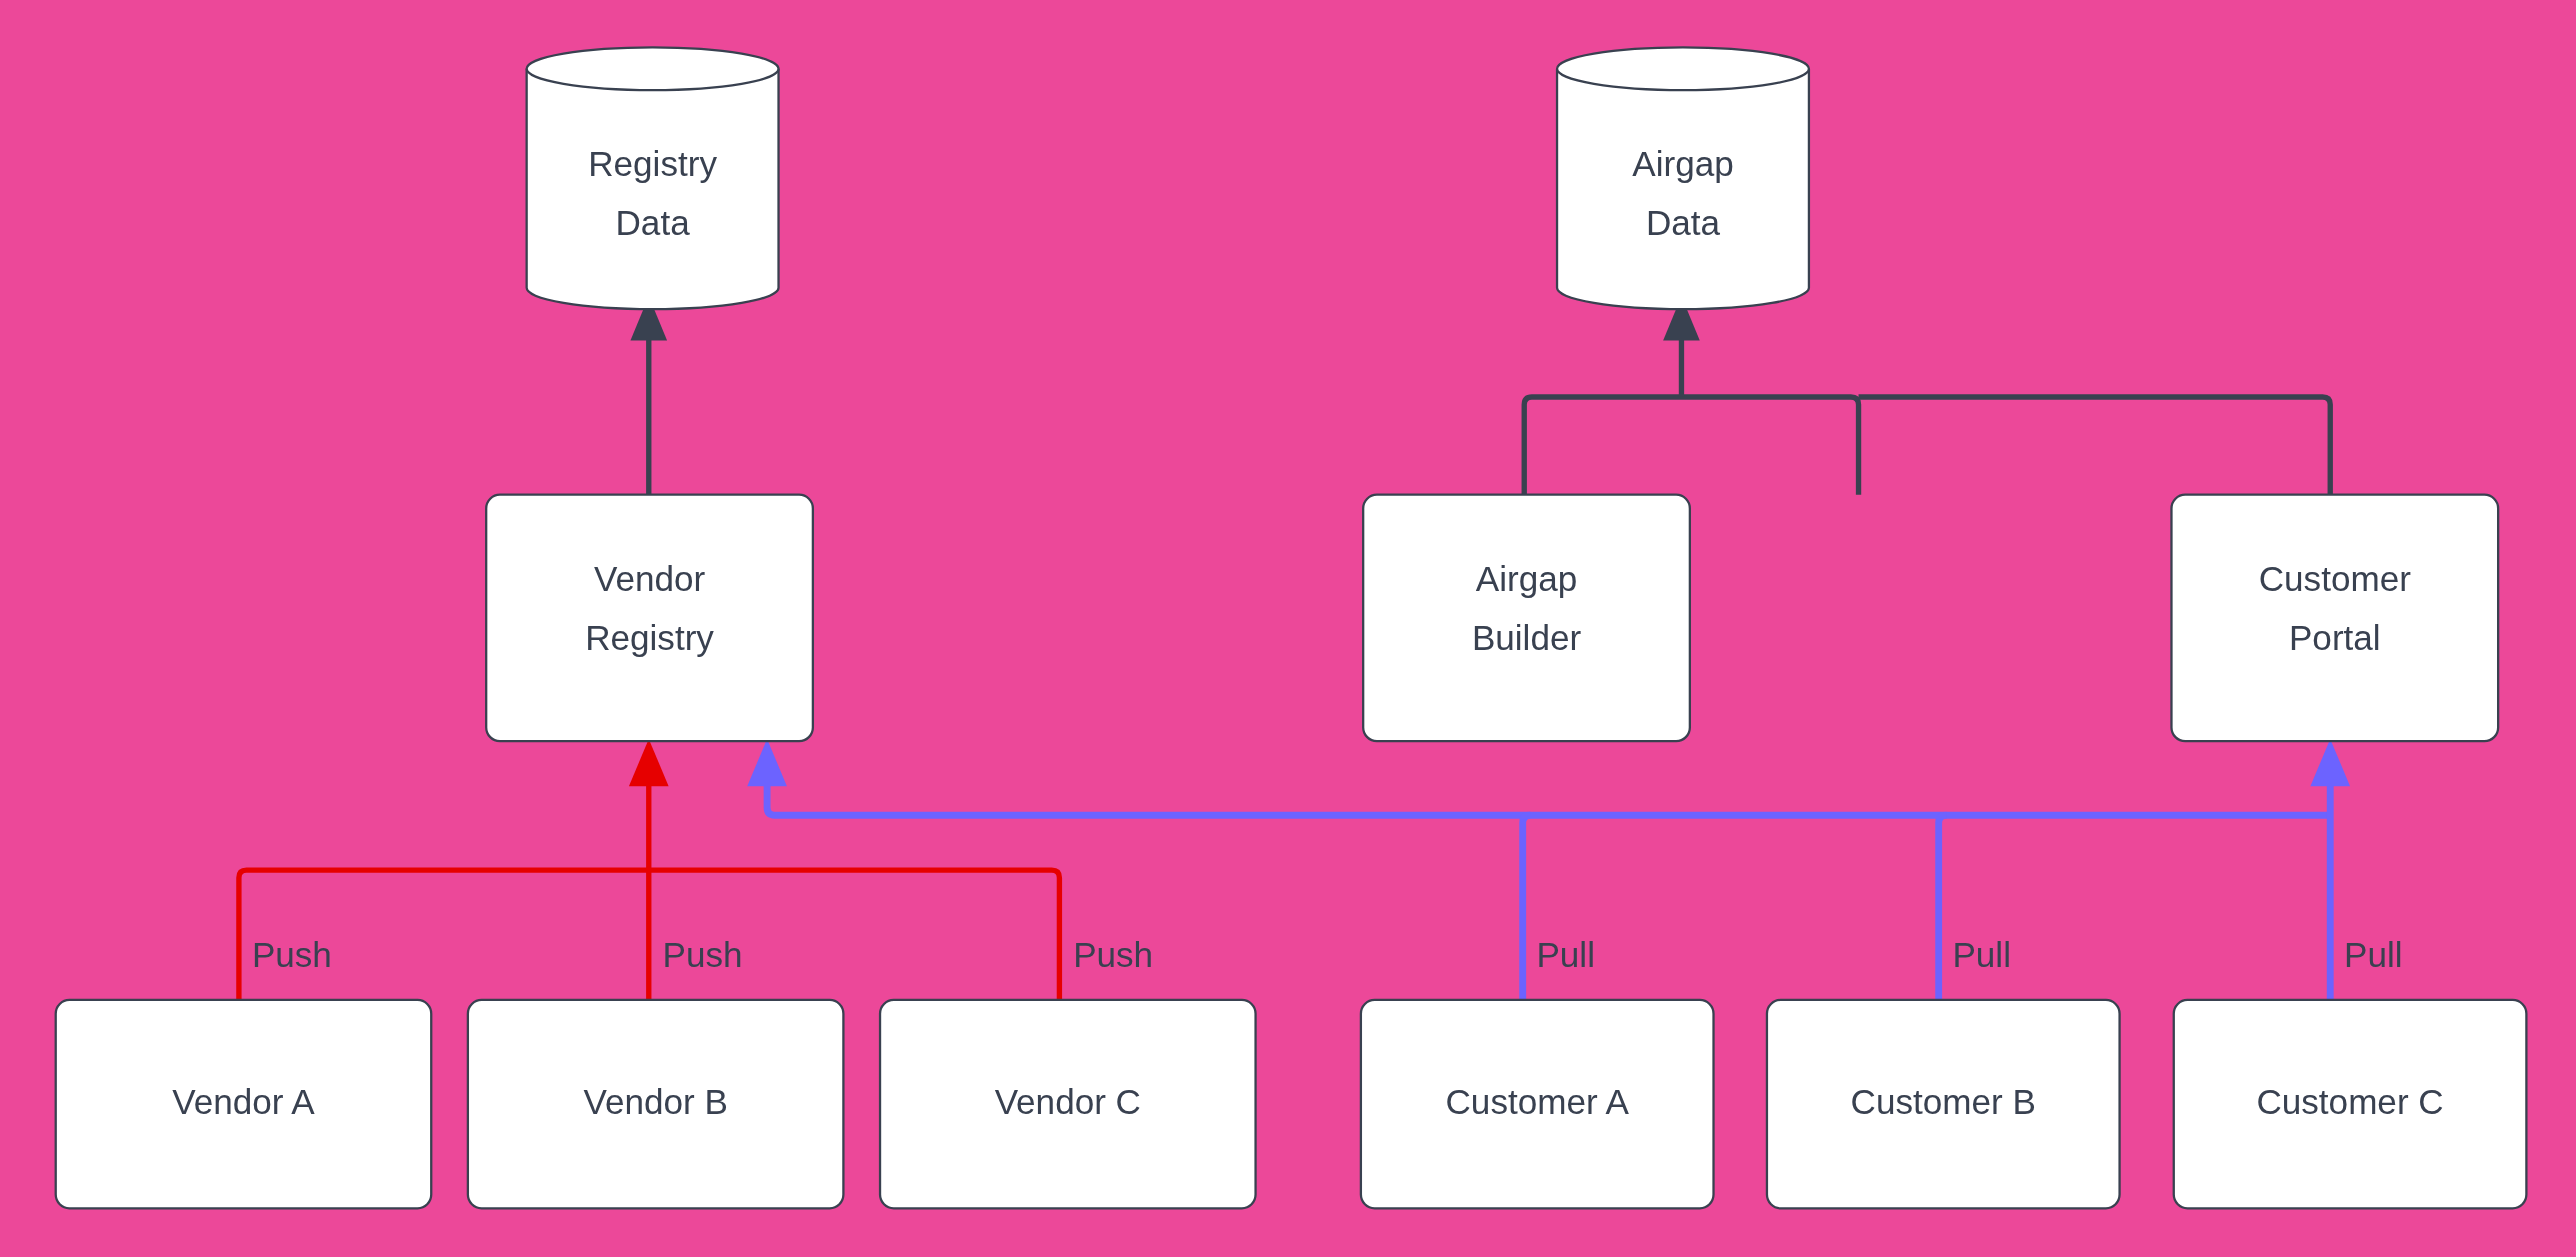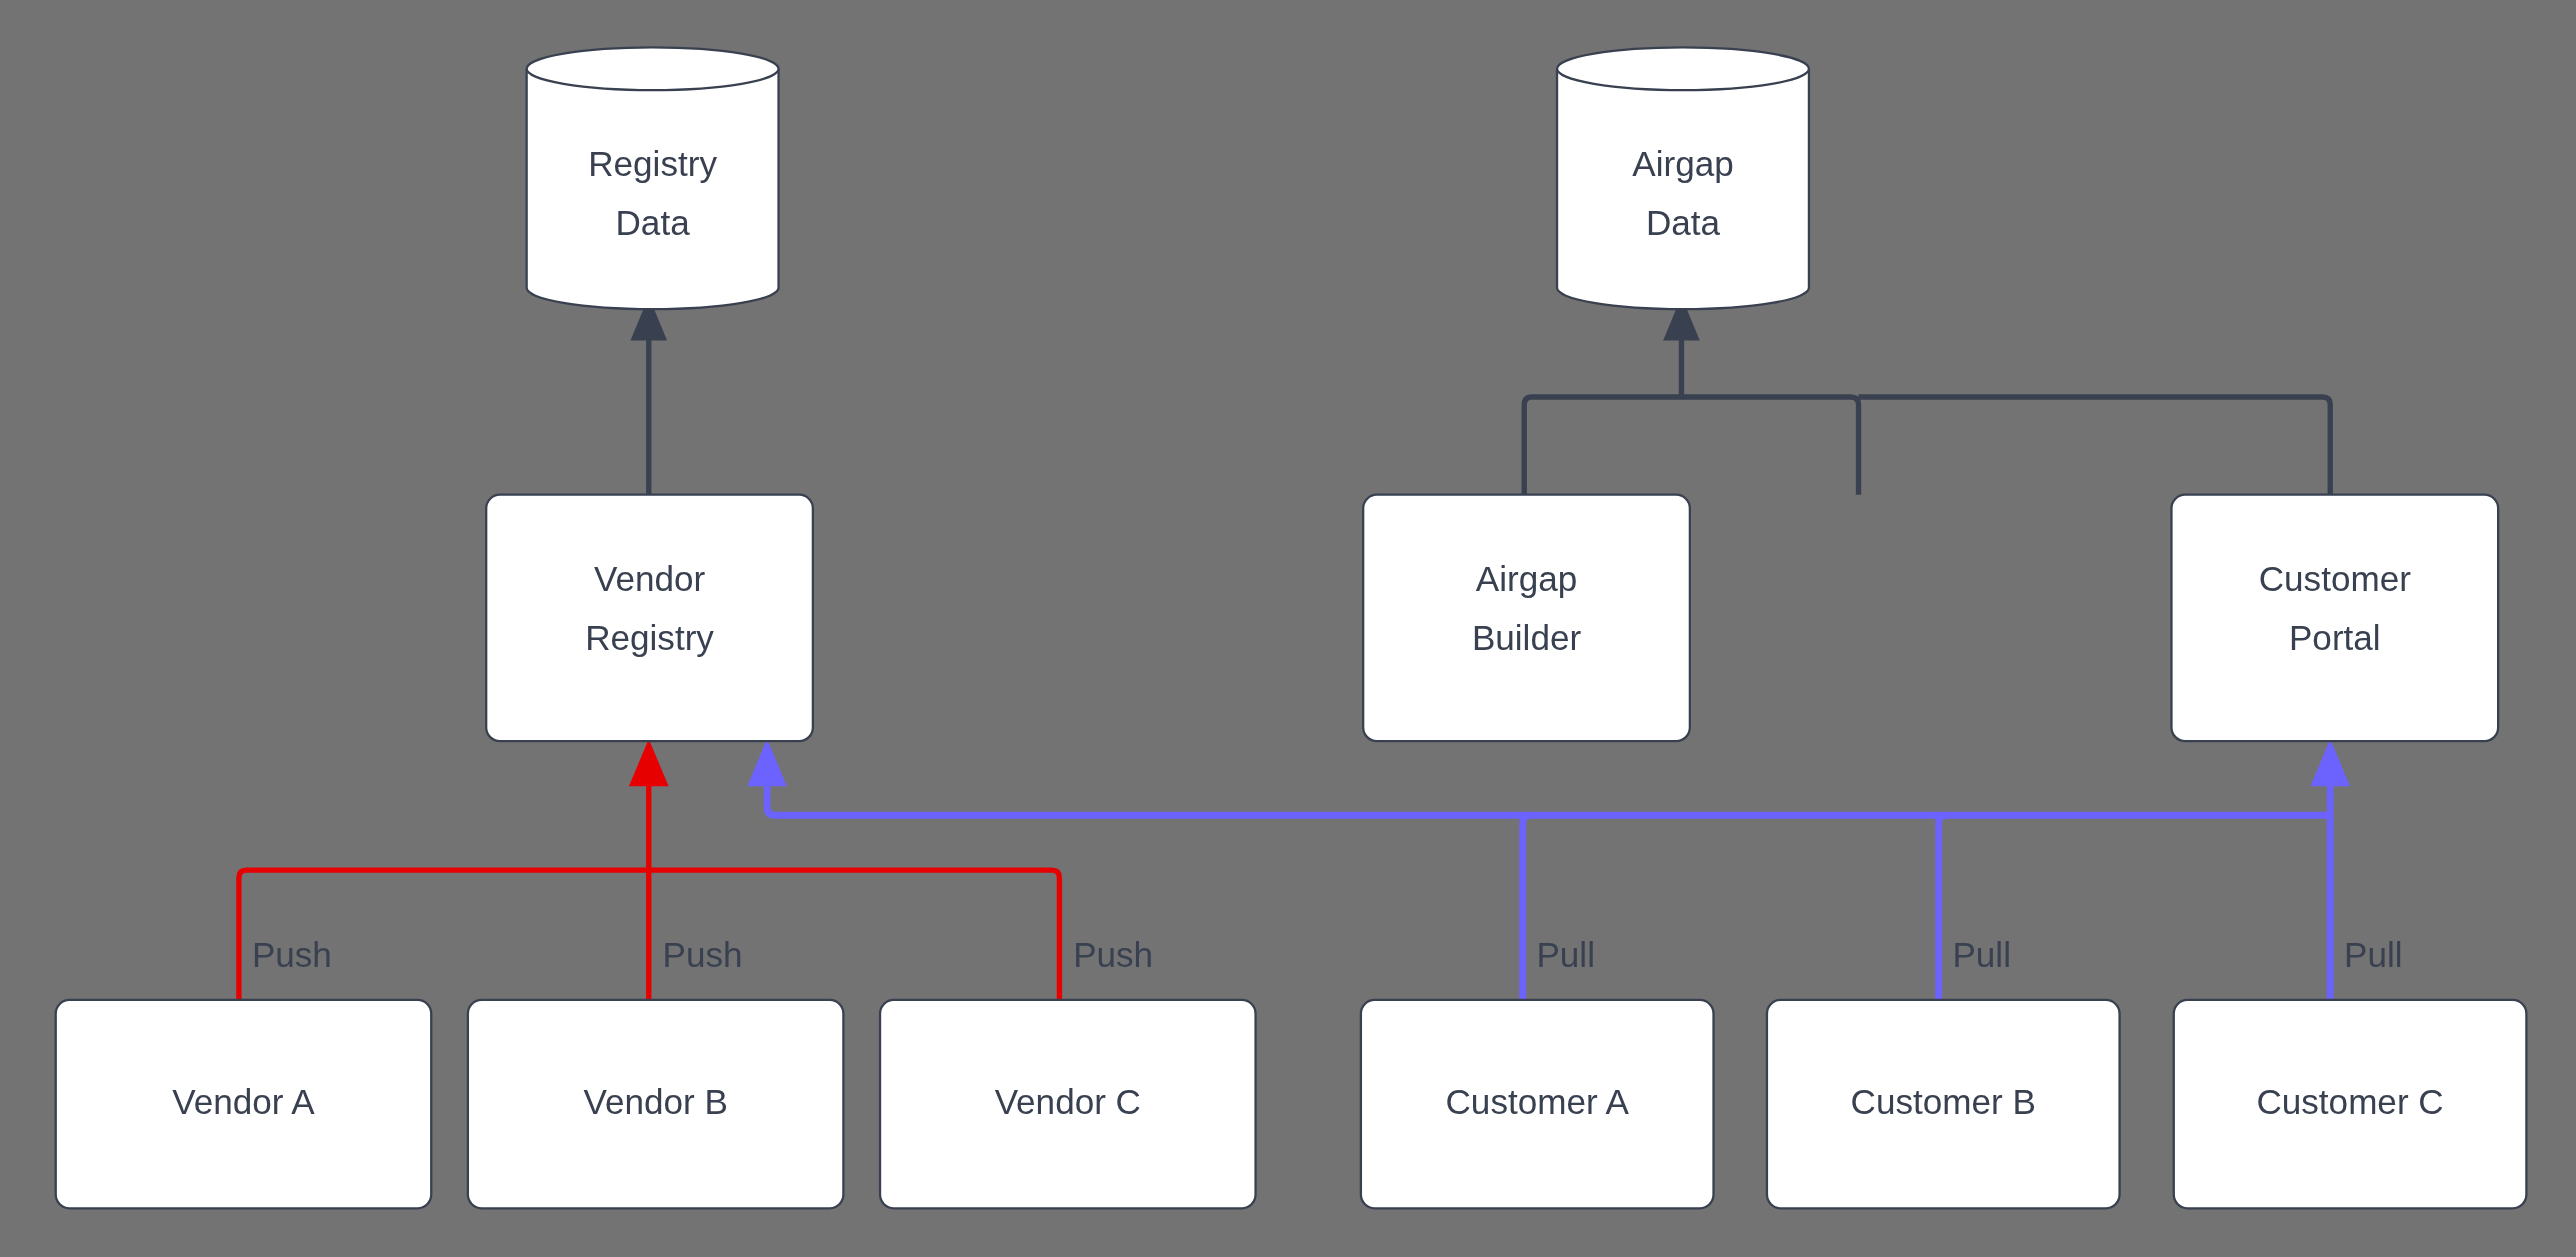--- a/index.html
+++ b/index.html
@@ -11,21 +11,21 @@
   body {
     width: 2576px;
     height: 1258px;
     font-family: "Liberation Sans", sans-serif;
     overflow: hidden;
   }
   #diagram-root {
     position: relative;
     width: 2576px;
     height: 1258px;
-    background: #737373;
+    background: #ec4899;
   }
   svg.canvas {
     position: absolute;
     top: 0;
     left: 0;
     width: 2576px;
     height: 1258px;
     display: block;
   }
   .node-shape {

